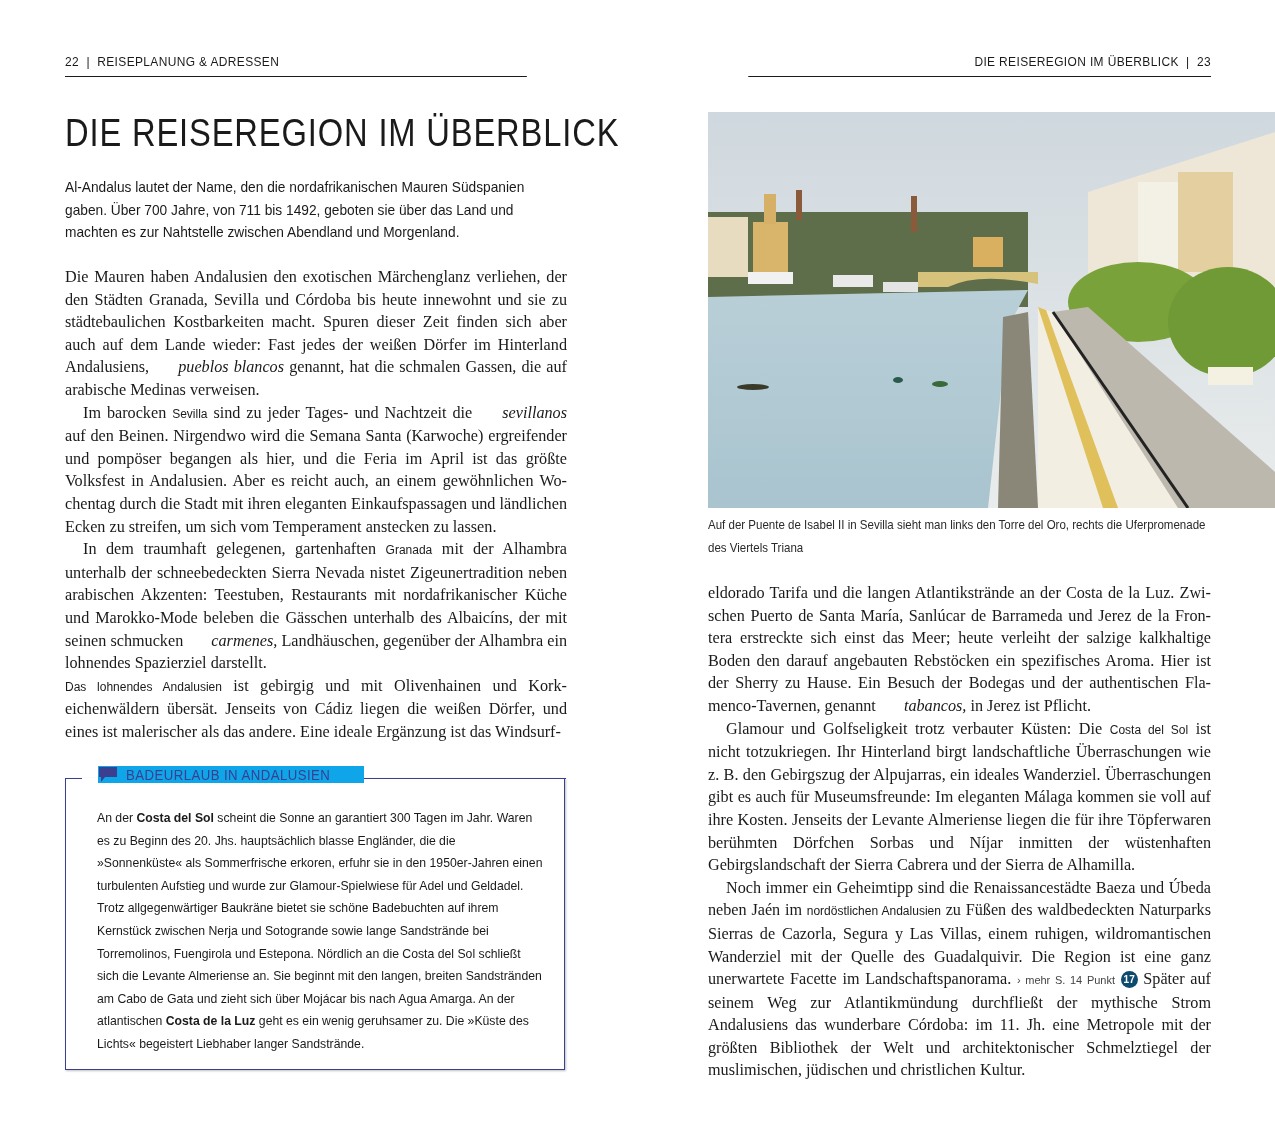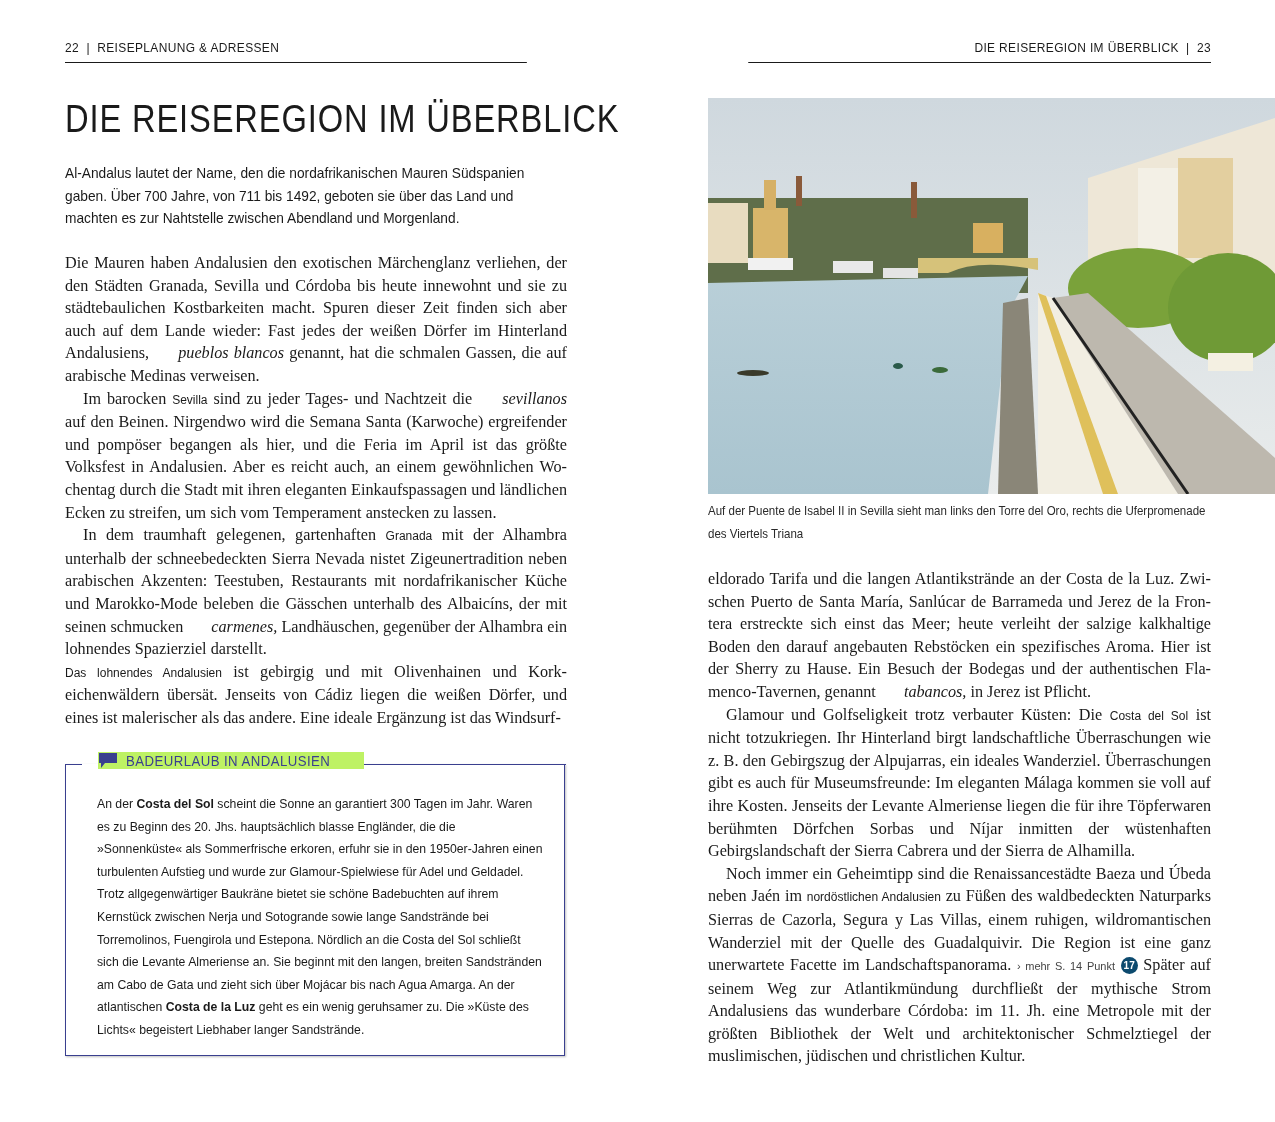--- a/index.html
+++ b/index.html
@@ -1,18 +1,18 @@
 <!DOCTYPE html>
 <html><head>
 <meta charset="utf-8">
 <style>
   html, body { margin: 0; padding: 0; background: #ffffff; }
   body { width: 1275px; height: 1122px; position: relative; overflow: hidden; color: #1a1a1a; }
 
-  .page { position: absolute; top: 2px; height: 795px; }
+  .page { position: absolute; top: 16px; height: 795px; }
   .page-left { left: 65px; width: 502px; }
   .page-right { left: 708px; width: 503px; }
 
   .running-head {
     position: absolute; top: 38px; left: 0; right: 0;
     font-family: "Liberation Sans", sans-serif; font-size: 13px; letter-spacing: 0.4px;
     height: 22px; border-bottom: 1.5px solid #1a1a1a; text-transform: uppercase;
     transform: scaleX(0.92); transform-origin: left;
   }
   .page-right .running-head { text-align: right; transform-origin: right; }
@@ -44,21 +44,21 @@
 
   .infobox {
     position: absolute; top: 762px; left: 0; width: 500px; height: 292px;
     border: 1.5px solid #3a3f8f; border-top: none; box-sizing: border-box;
     box-shadow: 1px 1px 2px rgba(0,0,0,0.25);
   }
   .infobox-topline-left { position: absolute; top: 0; left: -1.5px; width: 17px; border-top: 1.5px solid #3a3f8f; }
   .infobox-topline-right { position: absolute; top: 0; left: 276px; right: -1.5px; border-top: 1.5px solid #3a3f8f; }
   .infobox-head {
     position: absolute; top: -12px; left: 32px; display: flex; align-items: center; gap: 8px;
-    background: #bef264; padding-right: 6px;
+    background: #0ea5e9; padding-right: 6px;
   }
   .speech-icon { width: 20px; height: 17px; display: block; }
   .infobox-title {
     font-family: "Liberation Sans", sans-serif; font-size: 15px; color: #3a3f8f; letter-spacing: 0.5px;
     transform: scaleX(0.88); transform-origin: left; white-space: nowrap; display: inline-block;
   }
   .infobox-body {
     position: absolute; top: 29px; left: 31px; width: 495px;
     font-family: "Liberation Sans", sans-serif; font-size: 13.6px; line-height: 22.6px;
     transform: scaleX(0.9); transform-origin: left; margin: 0;

